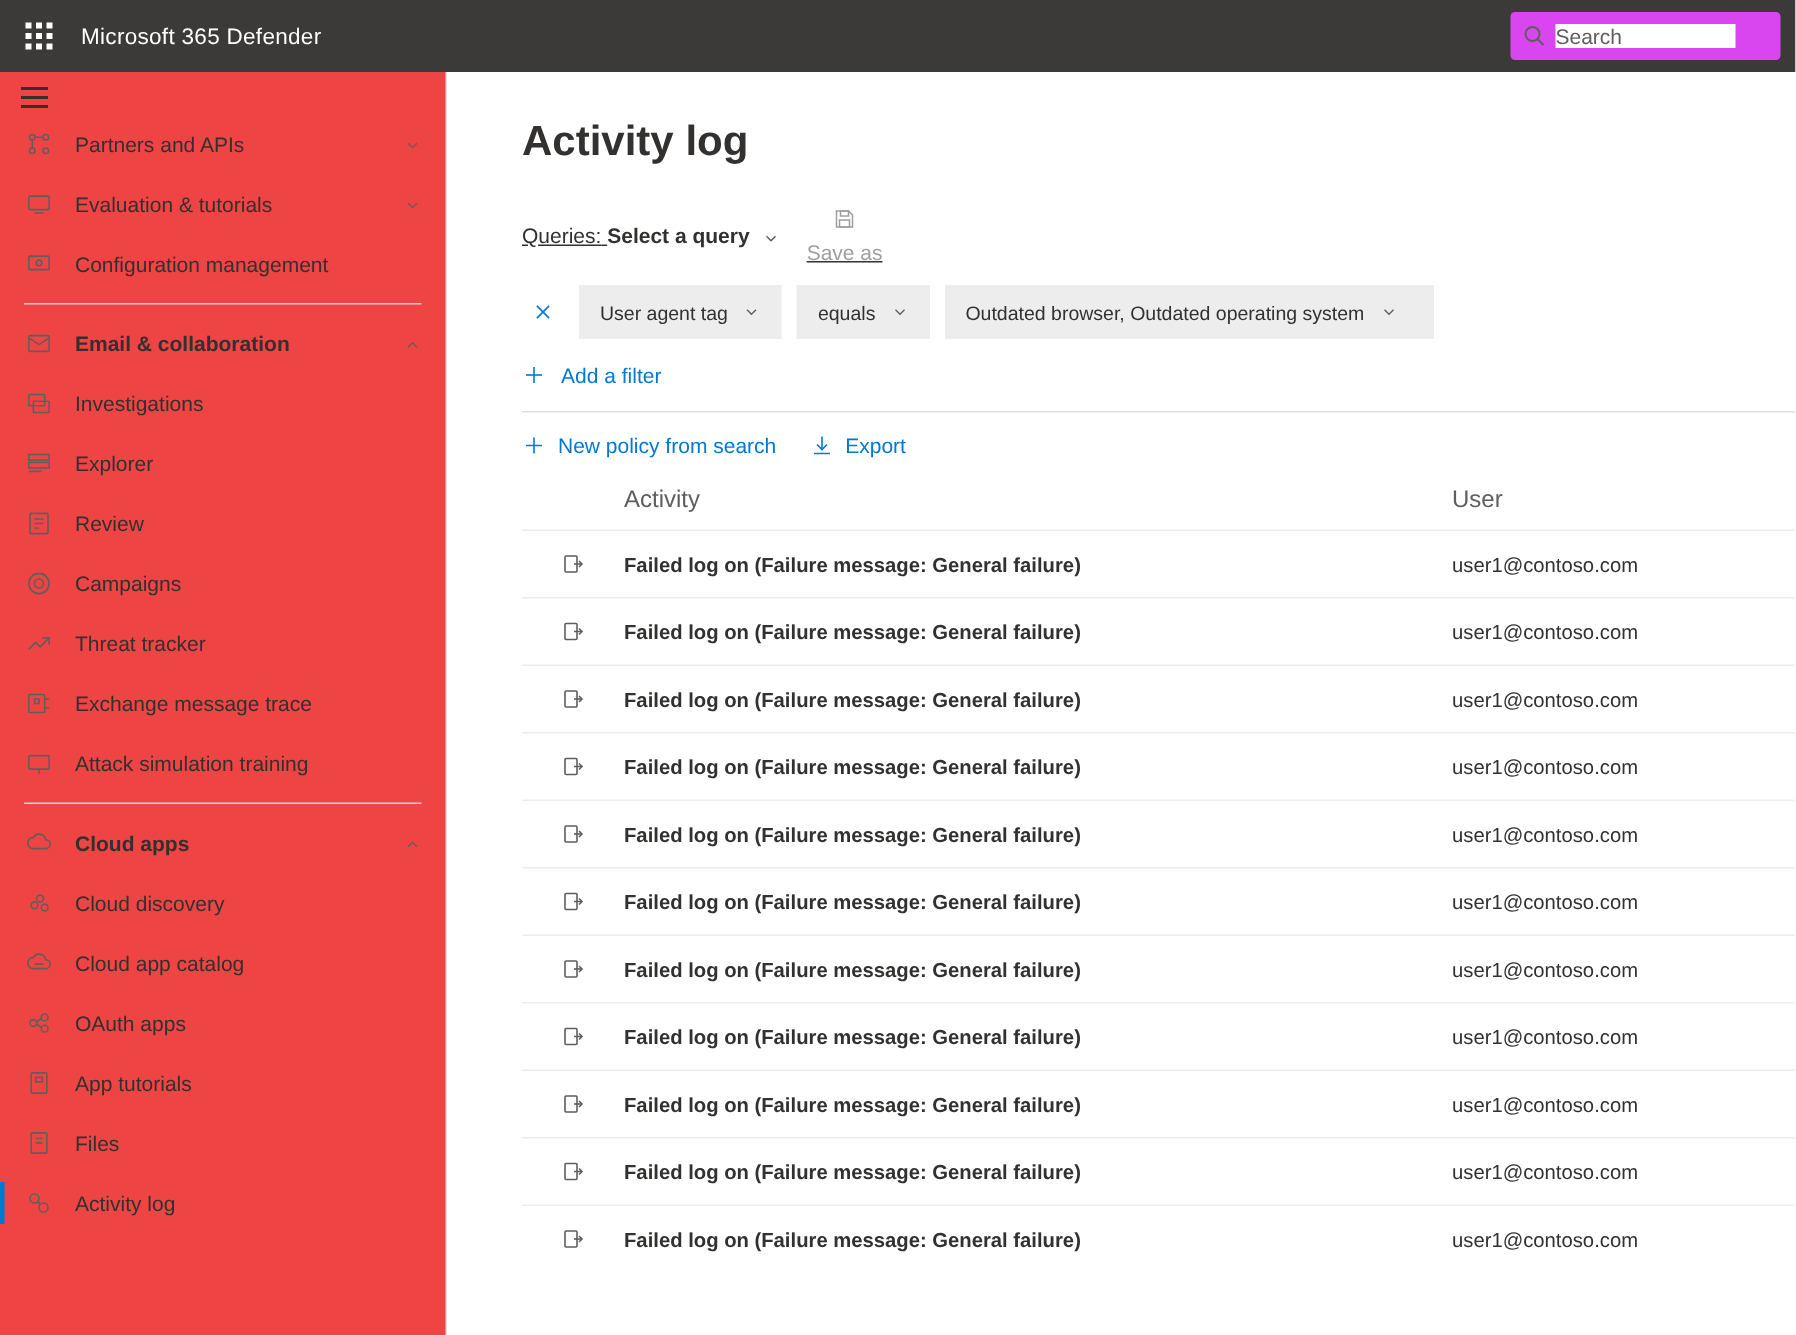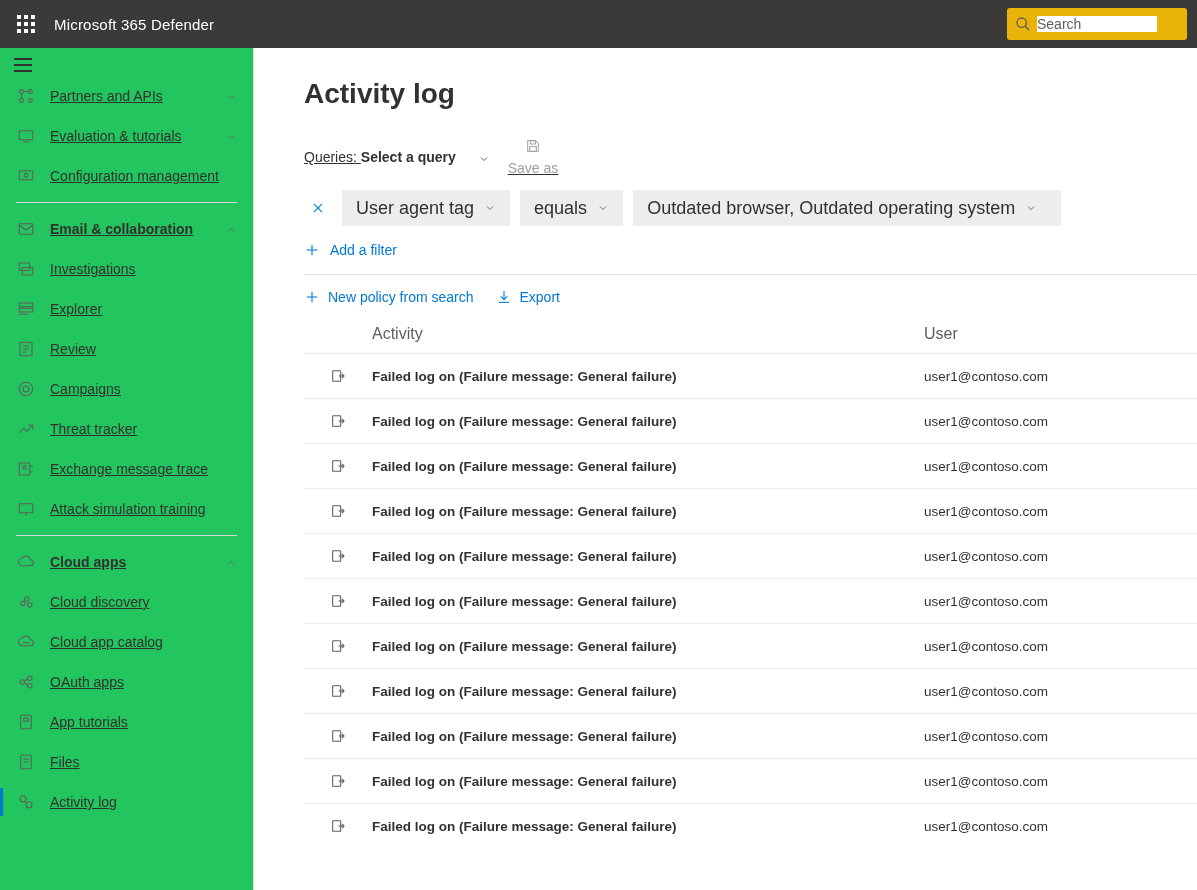--- a/index.html
+++ b/index.html
@@ -3,49 +3,49 @@
 <meta charset="utf-8">
 <style>
   * { box-sizing: border-box; margin: 0; padding: 0; }
   body { font-family: "Segoe UI", -apple-system, sans-serif; font-size: 14px; color: #323130; background: #fff; width:1197px; height:890px; overflow:hidden;}
   .topbar { height: 48px; background: #3b3a39; color: #fff; display: flex; align-items: center; padding: 0 10px; }
   .waffle { width: 32px; height: 32px; display:flex; align-items:center; justify-content:center; cursor:pointer; }
   .waffle-grid { display: grid; grid-template-columns: repeat(3, 4px); grid-template-rows: repeat(3,4px); gap:3px; }
   .waffle-grid span { background:#fff; width:4px; height:4px; }
   .brand { font-size: 15px; font-weight: 400; margin-left: 12px; letter-spacing:0.2px;}
   .top-spacer { flex:1; }
-  .search-wrap { width: 180px; height: 32px; background:#eab308; border-radius: 3px; display:flex; align-items:center; padding:0 8px; }
+  .search-wrap { width: 180px; height: 32px; background:#d946ef; border-radius: 3px; display:flex; align-items:center; padding:0 8px; }
   .search-wrap svg { width:16px; height:16px; color:#605e5c;}
   .search-wrap input { border:none; outline:none; font-size:14px; margin-left:6px; width: 120px; color:#605e5c;}
   .layout { display:flex; height: calc(890px - 48px); }
-  .sidebar { width: 254px; background:#22c55e; border-right:1px solid #e1dfdd; padding-top:6px; font-size:14px; color:#323130;text-decoration:underline;}
+  .sidebar { width: 298px; background:#ef4444; border-right:1px solid #e1dfdd; padding-top:6px; font-size:14px; color:#323130;}
   .hamburger { padding: 10px 14px; cursor:pointer;}
   .hamb-lines { width:18px; height:2px; background:#323130; position:relative;}
   .hamb-lines::before,.hamb-lines::after{ content:""; position:absolute; left:0; width:18px; height:2px; background:#323130;}
   .hamb-lines::before{ top:-6px;} .hamb-lines::after{ top:6px;}
   .nav-item { display:flex; align-items:center; height: 40px; padding: 0 16px; cursor:pointer; position:relative;}
   .nav-icon { width: 20px; height:20px; display:flex; align-items:center; justify-content:center; margin-right: 14px; color:#605e5c; flex-shrink:0;}
   .nav-icon svg { width:18px; height:18px; stroke:currentColor; fill:none; stroke-width:1.4;}
   .nav-label { flex:1; }
   .bold .nav-label { font-weight:600; color:#323130;}
   .chev { width:12px; height:12px; color:#605e5c;}
   .chev svg{ width:12px; height:12px; stroke:currentColor; fill:none; stroke-width:1.6;}
   .nav-sep { height:1px; background:#d6d6d6; margin: 6px 16px;}
   .nav-item.active::before { content:""; position:absolute; left:0; top:6px; bottom:6px; width:3px; background:#0078d4;}
   .main { flex:1; padding: 18px 0 0 0; overflow:hidden;}
   .page-title { font-size: 28px; font-weight:700; padding: 12px 0 24px 50px;}
   .queries-row { padding: 4px 0 14px 50px; display:flex; align-items:center; gap: 18px; text-decoration: underline;}
   .queries-label { color:#323130;}
-  .queries-select { font-weight:600; display:inline-flex; align-items:flex-end; gap:22px; cursor:pointer;}
+  .queries-select { font-weight:600; display:inline-flex; align-items:flex-end; gap:8px; cursor:pointer;}
   .save-btn { display:inline-flex; align-items:center; gap:6px; color:#a19f9d; cursor:default;flex-direction:column;}
   .save-btn svg { width:16px; height:16px; stroke:currentColor; fill:none; stroke-width:1.5;}
   .filter-row { padding: 0 0 0 50px; display:flex; align-items:center; gap: 10px;}
   .close-filter { width:28px; height:28px; display:flex; align-items:center; justify-content:center; color:#0078d4; cursor:pointer;}
   .close-filter svg{width:14px;height:14px; stroke:currentColor; stroke-width:1.8; fill:none;}
-  .pill { background:#ededed; height:36px; padding: 0 14px; display:inline-flex; align-items:center; gap:10px; cursor:pointer; font-size:18px;}
+  .pill { background:#ededed; height:36px; padding: 0 14px; display:inline-flex; align-items:center; gap:10px; cursor:pointer; font-size:13px;}
   .pill svg { width:12px; height:12px; stroke:#605e5c; fill:none; stroke-width:1.8;}
   .pill.wide { padding-right: 24px;}
   .add-filter { padding: 16px 0 16px 50px; display:flex; align-items:center; gap:10px; color:#0078d4; cursor:pointer;}
   .plus-ic { width:16px; height:16px; stroke:#0078d4; stroke-width:1.6; fill:none;}
   .divider { height:1px; background:#e1dfdd; margin-left:50px;}
   .toolbar-row { padding: 14px 0 14px 50px; display:flex; align-items:center; gap: 22px;}
   .tool-link { display:inline-flex; align-items:flex-end; gap:8px; color:#0078d4; cursor:pointer;}
   .tool-link svg { width:16px; height:16px; stroke:currentColor; fill:none; stroke-width:1.6;}
   .table-wrap { margin-left:50px; }
   .thead { display:flex; padding: 6px 0 10px 0; color:#605e5c; font-size:16px;}

